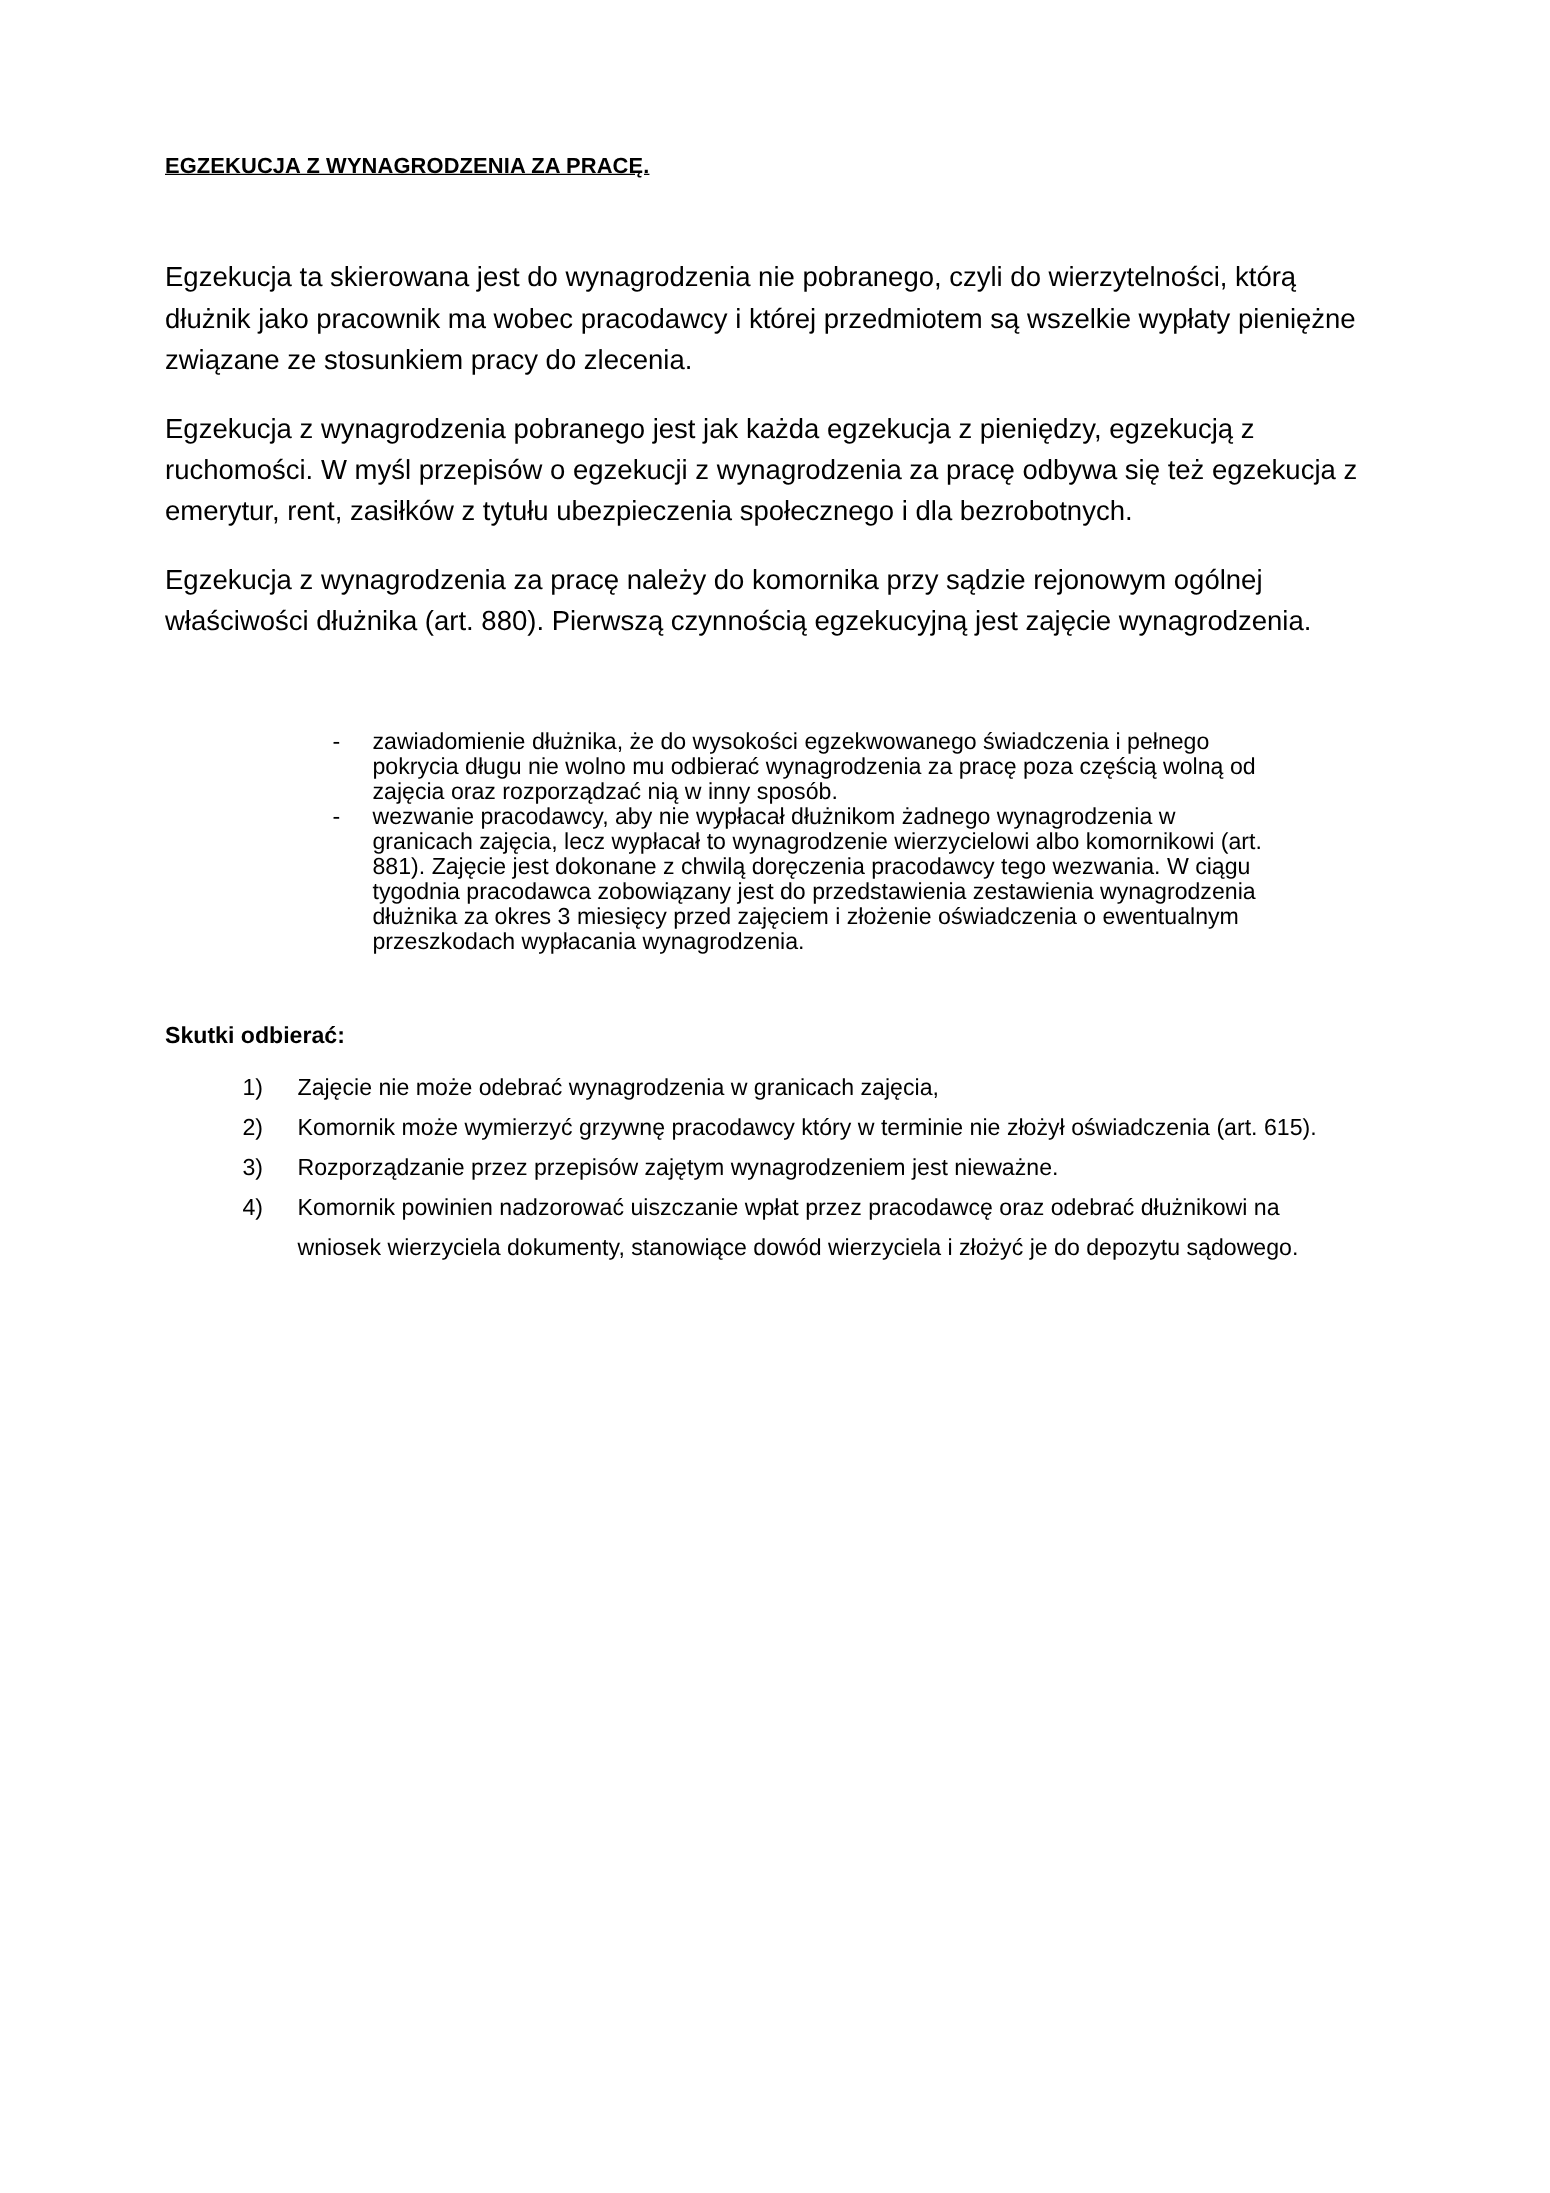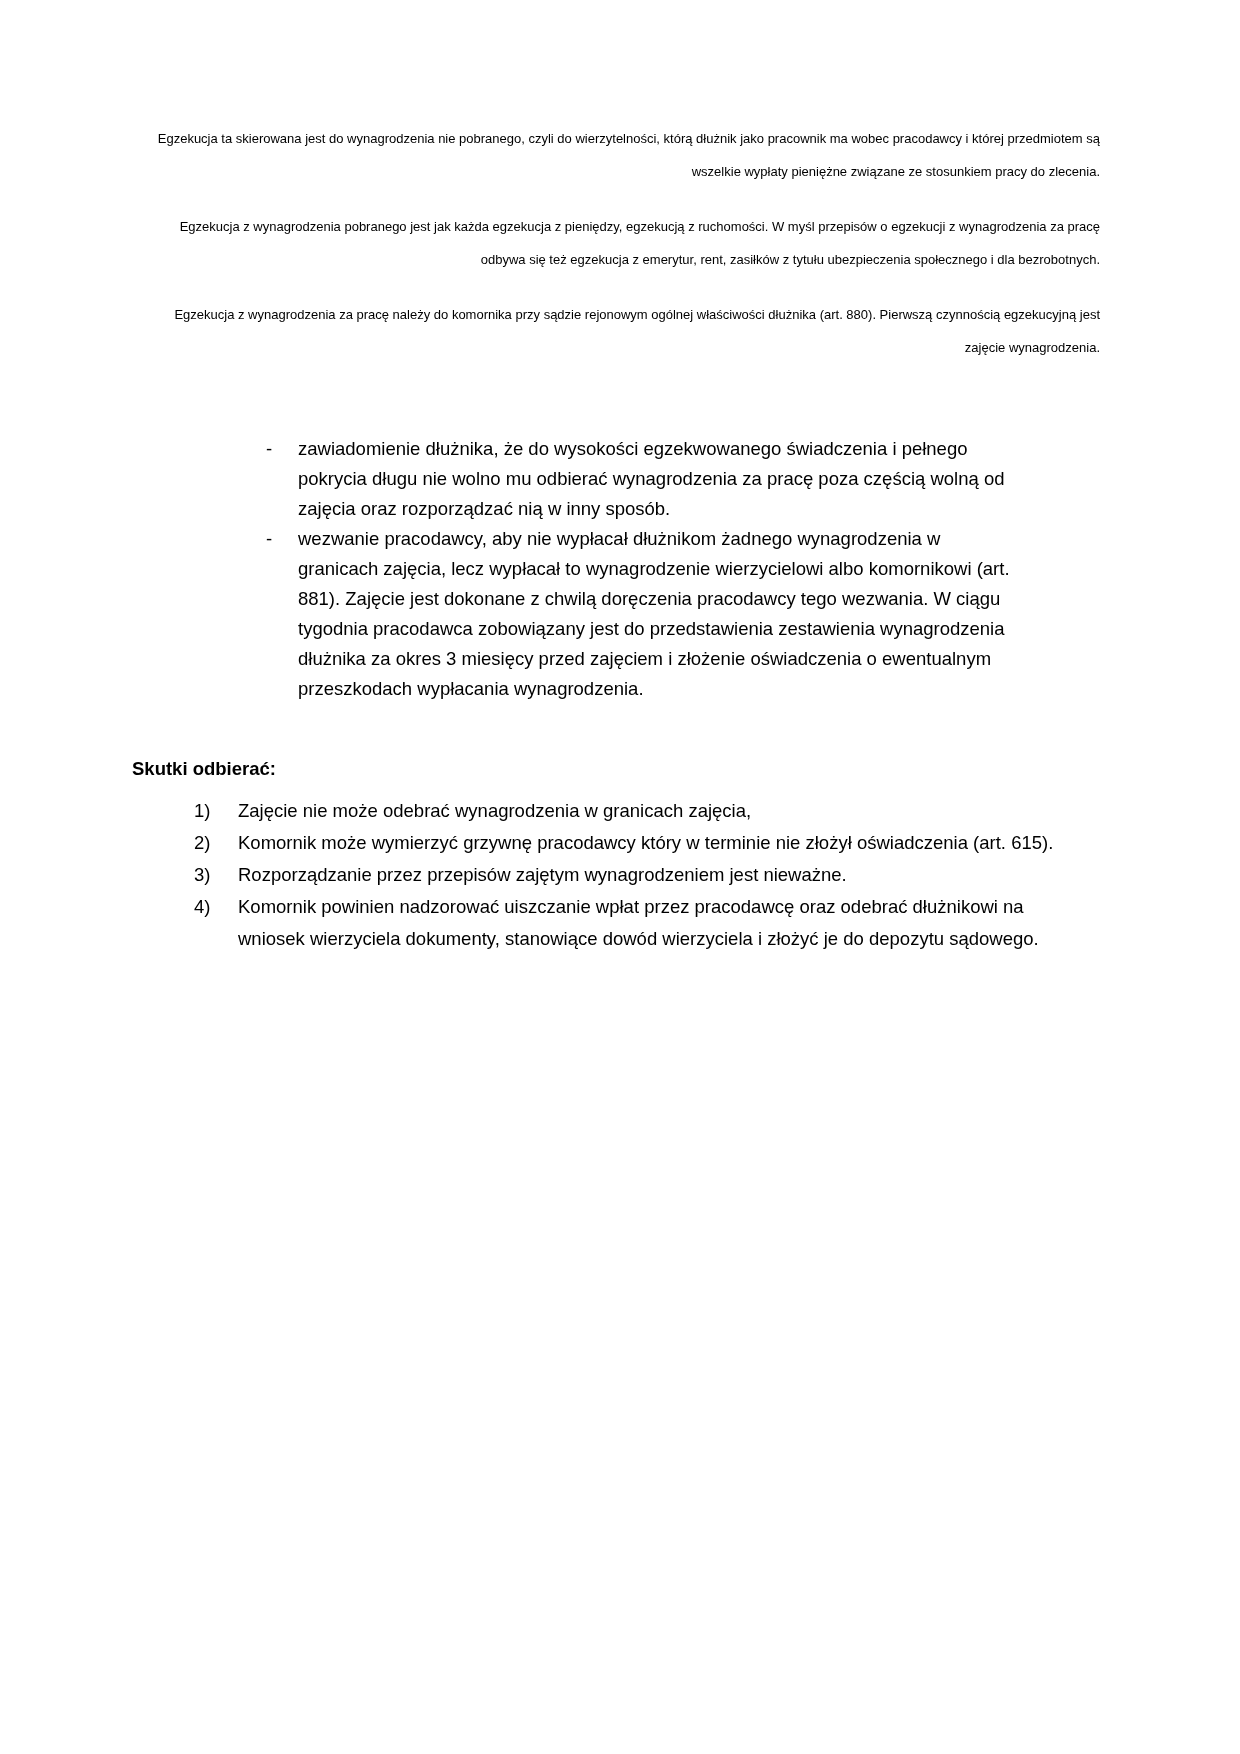--- a/index.html
+++ b/index.html
@@ -22,41 +22,41 @@
     padding: 122px 140px 0 132px;
   }
   .doc-title {
     font-size: 17.5px;
     font-weight: bold;
     text-decoration: underline;
     letter-spacing: 0.1px;
     margin: 0 0 62px 0;
   }
   p.para {
-    font-size: 13px;
+    font-size: 22px;
     line-height: 33px;
     margin: 0 0 22px 0;
-    text-align: right;
+    text-align: left;
   }
   .spacer-lg { height: 48px; }
   .section-head {
     font-size: 18.5px;
     font-weight: bold;
     line-height: 33px;
     margin: 0 0 10px 0;
   }
   ul.dash-list {
     list-style: none;
     margin: 0 0 0 0;
     padding: 0 0 0 134px;
   }
   ul.dash-list > li {
     position: relative;
     font-size: 18.5px;
-    line-height: 30px;
+    line-height: 20px;
     padding-left: 32px;
     margin: 0 0 0 0;
     max-width: 720px;
   }
   ul.dash-list > li::before {
     content: "-";
     position: absolute;
     left: 0;
     top: 0;
   }
@@ -79,20 +79,21 @@
     position: absolute;
     left: 0;
     top: 0;
   }
 </style>
 </head>
 <body>
 
 <div class="page">
 
+  <h1 class="doc-title">EGZEKUCJA Z WYNAGRODZENIA ZA PRACĘ.</h1>
 
   <p class="para">Egzekucja  ta skierowana jest do wynagrodzenia nie pobranego, czyli do wierzytelności, którą dłużnik jako pracownik ma wobec pracodawcy i której przedmiotem są wszelkie wypłaty pieniężne związane ze stosunkiem  pracy do zlecenia.</p>
 
   <p class="para">Egzekucja z wynagrodzenia pobranego jest jak każda egzekucja z pieniędzy, egzekucją z ruchomości. W myśl przepisów o egzekucji z wynagrodzenia za pracę odbywa się też egzekucja z emerytur, rent, zasiłków z tytułu ubezpieczenia społecznego i dla bezrobotnych.</p>
 
   <p class="para">Egzekucja z wynagrodzenia za pracę należy do komornika przy sądzie rejonowym ogólnej właściwości dłużnika (art. 880). Pierwszą czynnością egzekucyjną jest zajęcie wynagrodzenia.</p>
 
   <div class="spacer-lg"></div>
 
 

